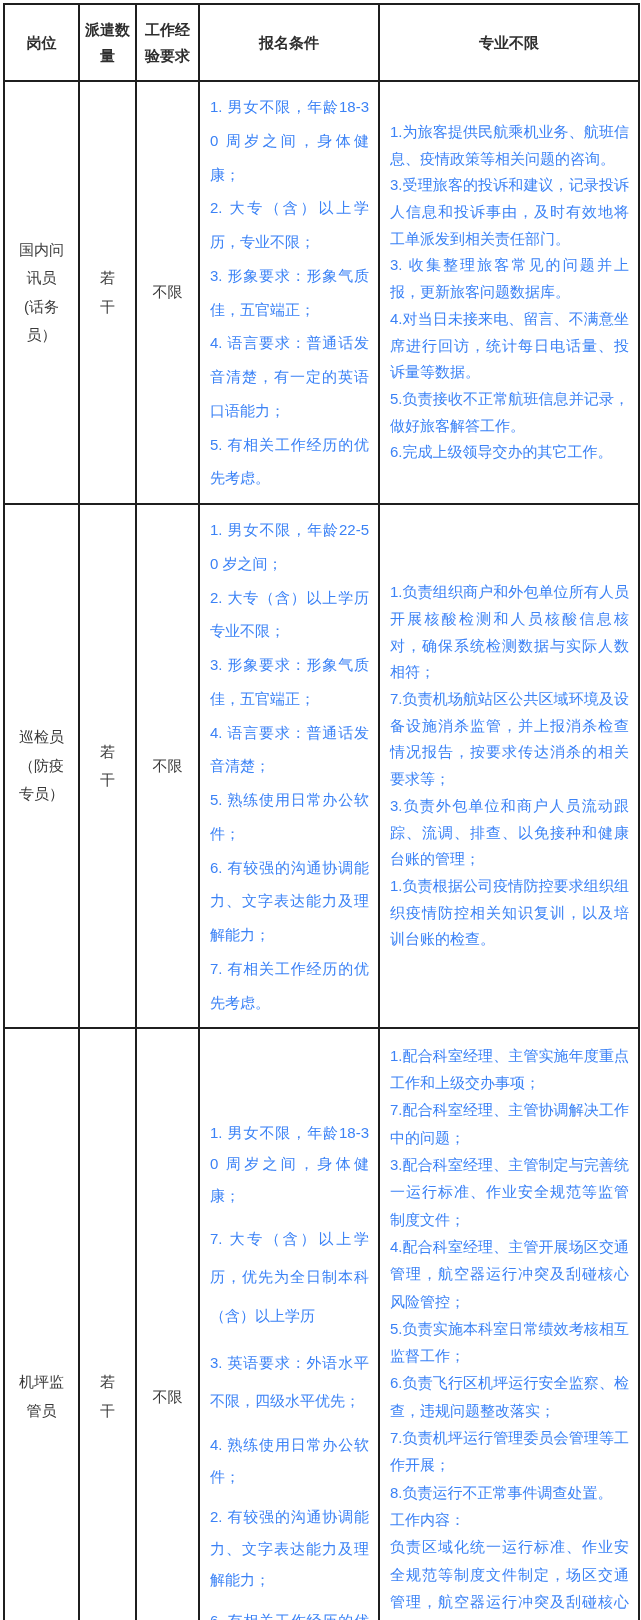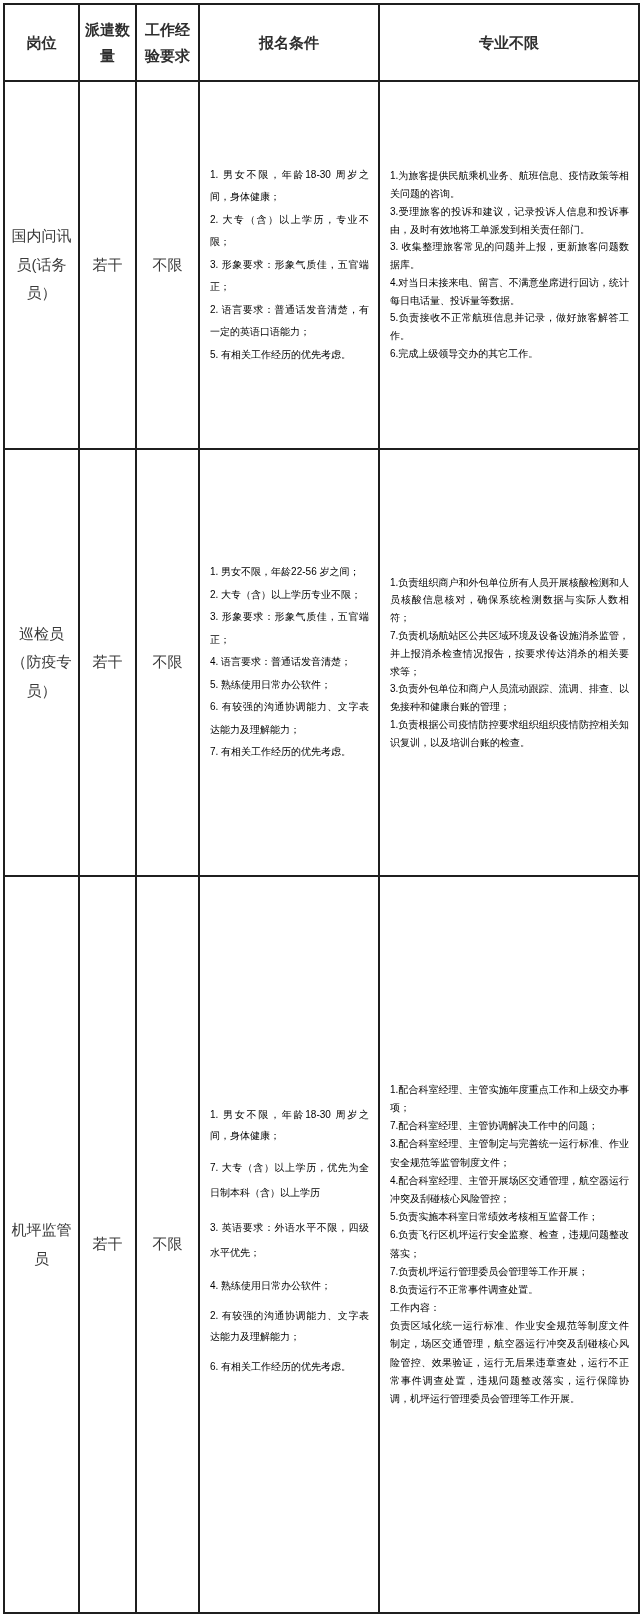--- a/index.html
+++ b/index.html
@@ -37,28 +37,28 @@
     font-weight: bold;
     color: #2e2e2e;
     text-align: center;
     line-height: 1.7;
     padding: 4px 3px;
   }
   td.center-cell {
     text-align: center;
     font-size: 15px;
     line-height: 1.9;
-    padding: 4px 6px;
+    padding: 4px 14px;
     color: #3a3a3a;
   }
   td.text-cell { padding: 8px 9px 8px 10px; }
   td.text-cell p {
-    font-size: 10px;
+    font-size: 15px;
     text-align: justify;
-    color: #000000;
+    color: #3b82f6;
     word-break: break-all;
   }
   td.conditions-cell p { line-height: 2.25; }
   td.duties-cell p { line-height: 1.78; }
   tr.row-3 td.conditions-cell p { line-height: 2.1; margin-bottom: 9px; }
   tr.row-3 td.conditions-cell p:nth-child(2),
   tr.row-3 td.conditions-cell p:nth-child(3) { line-height: 2.55; }
   tr.row-3 td.duties-cell p { line-height: 1.82; }
 </style>
 </head>
@@ -83,39 +83,39 @@
       </tr>
 
       <tr class="row-1">
         <td class="center-cell">国内问讯员(话务员）</td>
         <td class="center-cell">若干</td>
         <td class="center-cell">不限</td>
         <td class="text-cell conditions-cell">
             <p>1. 男女不限，年龄18-30 周岁之间，身体健康；</p>
             <p>2. 大专（含）以上学历，专业不限；</p>
             <p>3. 形象要求：形象气质佳，五官端正；</p>
-            <p>2. 语言要求：普通话发音清楚，有一定的英语口语能力；</p>
+            <p>4. 语言要求：普通话发音清楚，有一定的英语口语能力；</p>
             <p>5. 有相关工作经历的优先考虑。</p>
           </td>
         <td class="text-cell duties-cell">
             <p>1.为旅客提供民航乘机业务、航班信息、疫情政策等相关问题的咨询。</p>
             <p>3.受理旅客的投诉和建议，记录投诉人信息和投诉事由，及时有效地将工单派发到相关责任部门。</p>
             <p>3. 收集整理旅客常见的问题并上报，更新旅客问题数据库。</p>
             <p>4.对当日未接来电、留言、不满意坐席进行回访，统计每日电话量、投诉量等数据。</p>
             <p>5.负责接收不正常航班信息并记录，做好旅客解答工作。</p>
             <p>6.完成上级领导交办的其它工作。</p>
           </td>
       </tr>
 
       <tr class="row-2">
         <td class="center-cell">巡检员（防疫专员）</td>
         <td class="center-cell">若干</td>
         <td class="center-cell">不限</td>
         <td class="text-cell conditions-cell">
-            <p>1. 男女不限，年龄22-56 岁之间；</p>
+            <p>1. 男女不限，年龄22-50 岁之间；</p>
             <p>2. 大专（含）以上学历专业不限；</p>
             <p>3. 形象要求：形象气质佳，五官端正；</p>
             <p>4. 语言要求：普通话发音清楚；</p>
             <p>5. 熟练使用日常办公软件；</p>
             <p>6. 有较强的沟通协调能力、文字表达能力及理解能力；</p>
             <p>7. 有相关工作经历的优先考虑。</p>
           </td>
         <td class="text-cell duties-cell">
             <p>1.负责组织商户和外包单位所有人员开展核酸检测和人员核酸信息核对，确保系统检测数据与实际人数相符；</p>
             <p>7.负责机场航站区公共区域环境及设备设施消杀监管，并上报消杀检查情况报告，按要求传达消杀的相关要求等；</p>

